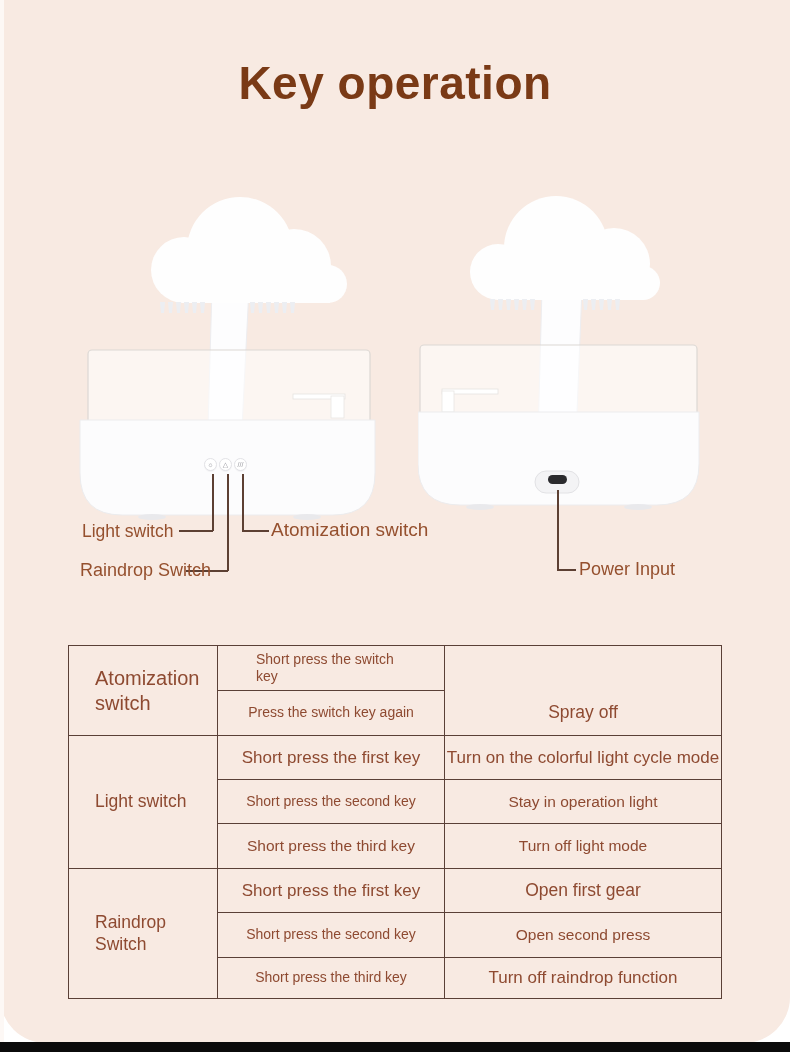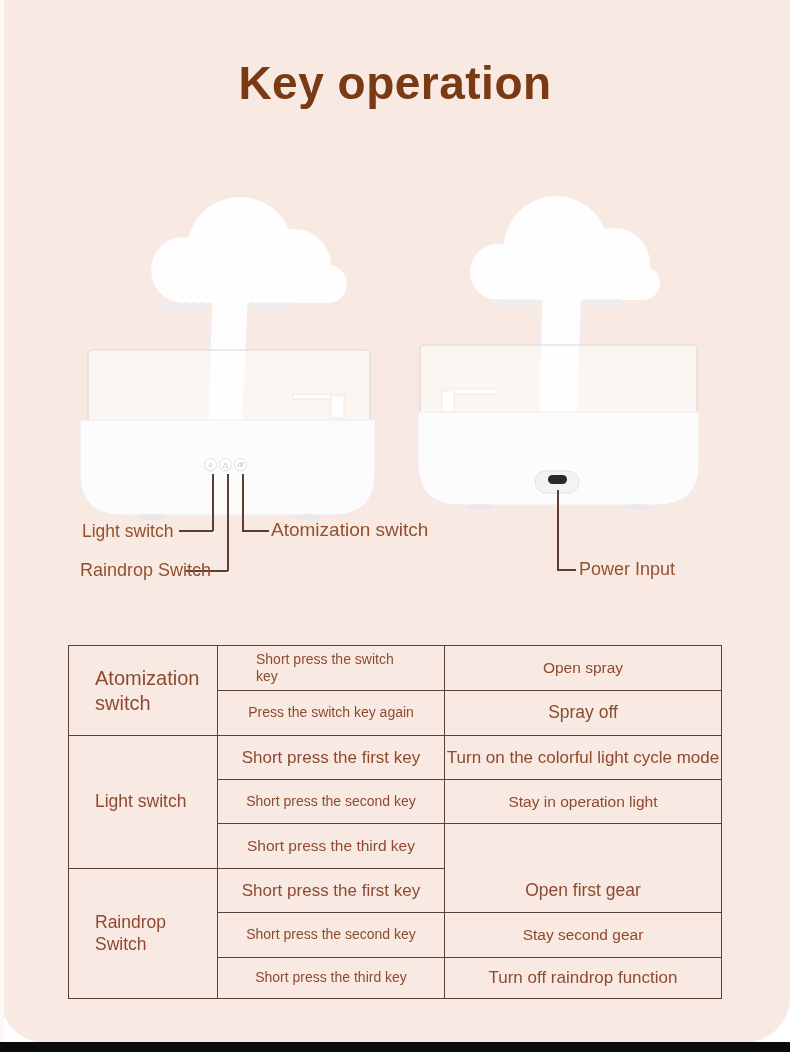--- a/index.html
+++ b/index.html
@@ -148,34 +148,34 @@
   <div class="callout c-atom">Atomization switch</div>
   <div class="callout c-rain">Raindrop Switch</div>
   <div class="callout c-power">Power Input</div>
 
   <div class="op-table">
 
     <div class="cell lab fs19 br bb" style="grid-column:1;grid-row:1/3">Atomization switch</div>
     <div class="cell fs16 br bb" style="grid-column:2;grid-row:1">
       <span class="wrapnarrow">Short press the switch key</span>
     </div>
-    <div class="cell fs15 bb" style="grid-column:3;grid-row:1">Open spray</div>
     <div class="cell fs14 br bb" style="grid-column:2;grid-row:2">Press the switch key again</div>
     <div class="cell fs17 bb" style="grid-column:3;grid-row:2">Spray off</div>
 
     <div class="cell lab fs17 br bb" style="grid-column:1;grid-row:3/6">Light switch</div>
     <div class="cell fs13 br bb" style="grid-column:2;grid-row:3">Short press the first key</div>
     <div class="cell fs13 bb" style="grid-column:3;grid-row:3">Turn on the colorful light cycle mode</div>
     <div class="cell fs16 br bb" style="grid-column:2;grid-row:4">Short press the second key</div>
     <div class="cell fs15 bb" style="grid-column:3;grid-row:4">Stay in operation light</div>
     <div class="cell fs15 br bb" style="grid-column:2;grid-row:5">Short press the third key</div>
+    <div class="cell fs15 bb" style="grid-column:3;grid-row:5">Turn off light mode</div>
 
     <div class="cell lab fs17 br" style="grid-column:1;grid-row:6/9">Raindrop Switch</div>
     <div class="cell fs13 br bb" style="grid-column:2;grid-row:6">Short press the first key</div>
     <div class="cell fs17 bb" style="grid-column:3;grid-row:6">Open first gear</div>
     <div class="cell fs14 br bb" style="grid-column:2;grid-row:7">Short press the second key</div>
-    <div class="cell fs15 bb" style="grid-column:3;grid-row:7">Stay second gear</div>
+    <div class="cell fs15 bb" style="grid-column:3;grid-row:7">Open second press</div>
     <div class="cell fs16 br" style="grid-column:2;grid-row:8">Short press the third key</div>
     <div class="cell fs13" style="grid-column:3;grid-row:8">Turn off raindrop function</div>
   </div>
 
   <div class="bottom-bar"></div>
 </div>
 
 </body></html>

